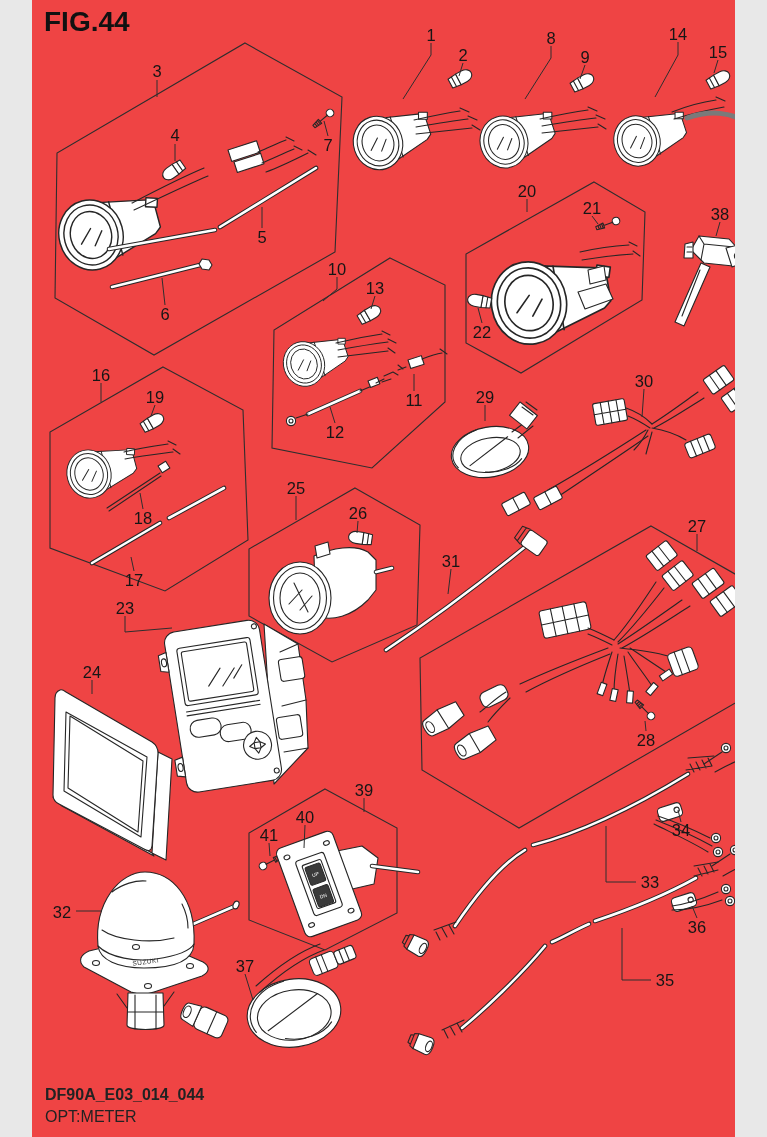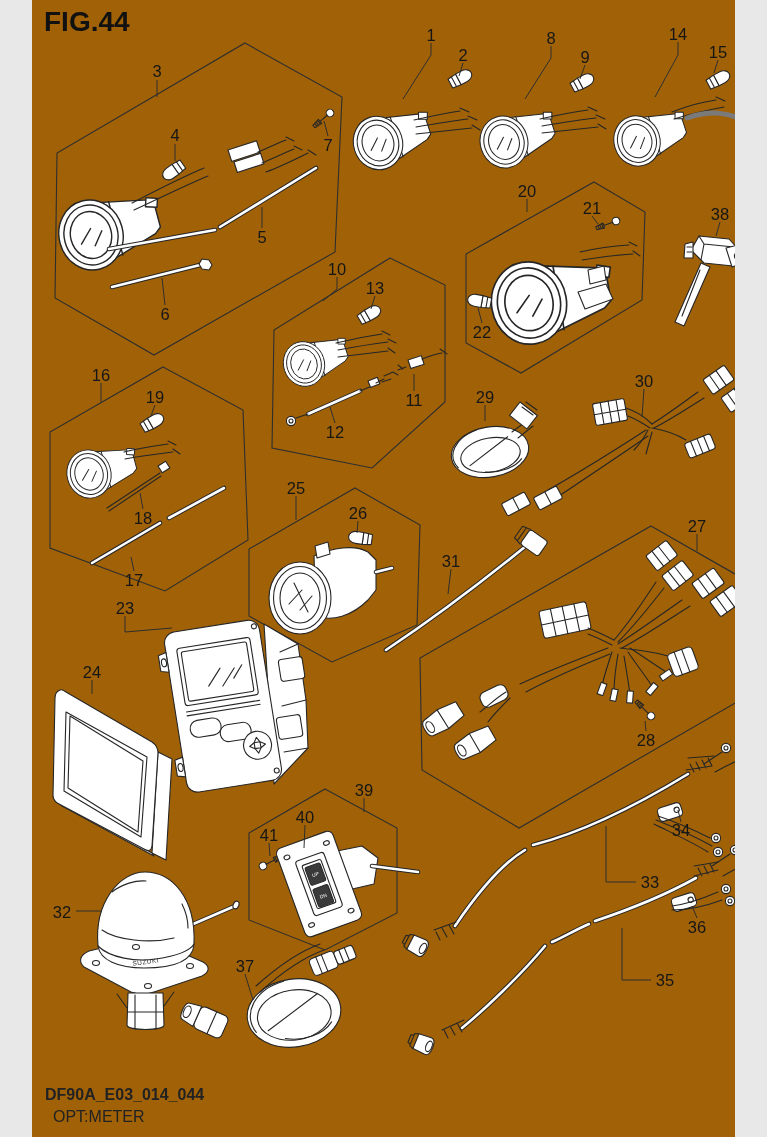--- a/index.html
+++ b/index.html
@@ -1,21 +1,21 @@
 <!DOCTYPE html>
 <html><head>
 <meta charset="utf-8">
 <style>
   html,body{margin:0;padding:0;background:#e8e8e8;}
-  .page{position:relative;width:703px;height:1137px;background:#a16207;margin:0 auto;
+  .page{position:relative;width:703px;height:1137px;background:#ef4444;margin:0 auto;
         font-family:"Liberation Sans",sans-serif;overflow:hidden;}
   .fig-title{position:absolute;left:12px;top:6px;font-size:28px;font-weight:bold;
              color:#111;letter-spacing:0;}
   .footer-code{position:absolute;left:13px;top:1086px;font-size:16px;color:#222;font-weight:bold;}
-  .footer-caption{position:absolute;left:13px;top:1108px;font-size:16px;color:#222;margin-left:8px;}
+  .footer-caption{position:absolute;left:13px;top:1108px;font-size:16px;color:#222;}
   .page-marker{position:absolute;left:751px;top:1094px;font-size:21px;color:#222;}
   svg{position:absolute;left:0;top:0;}
   .ln{stroke:#262626;stroke-width:1.1;fill:none;stroke-linecap:round;stroke-linejoin:round;}
   .wh{stroke:#262626;stroke-width:1.1;fill:#ffffff;stroke-linejoin:round;}
   .box{stroke:#2e2e2e;stroke-width:1.1;fill:none;stroke-linejoin:miter;}
   .thick{stroke:#262626;stroke-width:4.6;fill:none;stroke-linecap:round;}
   .thickin{stroke:#ffffff;stroke-width:2.6;fill:none;stroke-linecap:round;}
   .gray{stroke:#7a7a7a;stroke-width:5;fill:none;stroke-linecap:round;}
   .plabel{font-family:"Liberation Sans",sans-serif;font-size:16.5px;fill:#161616;
           text-anchor:middle;dominant-baseline:central;}

